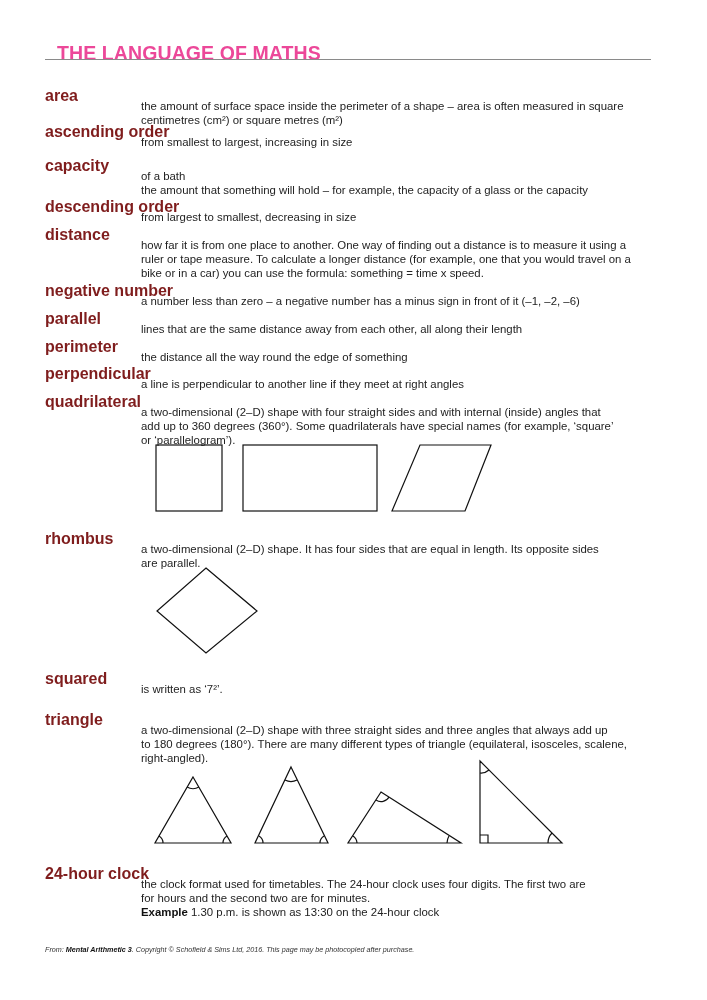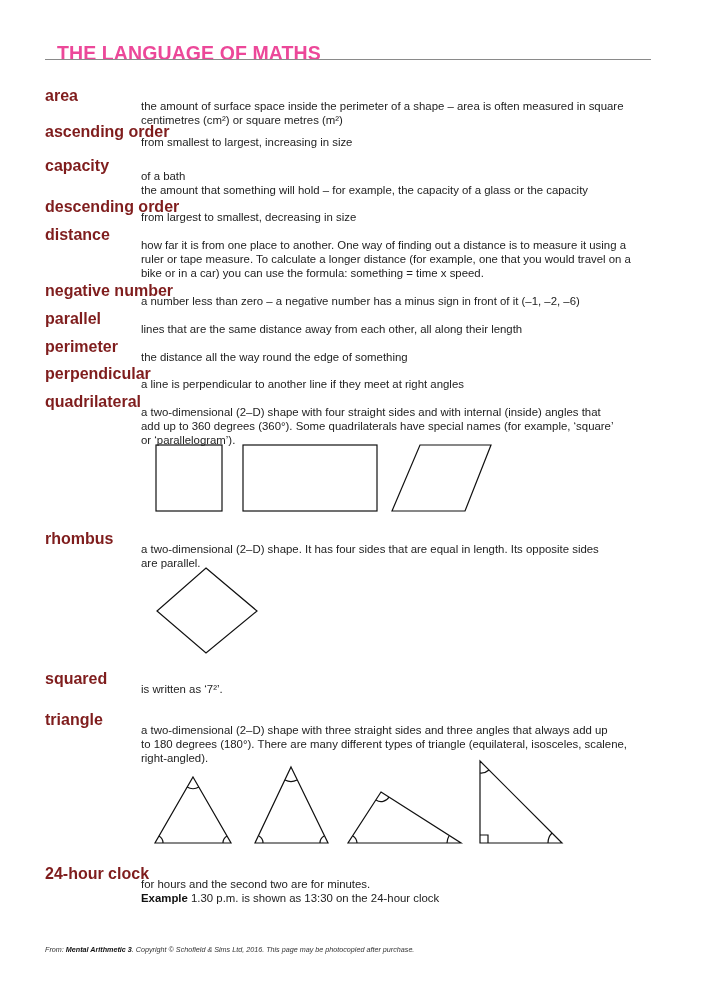--- a/index.html
+++ b/index.html
@@ -123,20 +123,21 @@
   <div class="def">
     <p>a two-dimensional (2–D) shape with three straight sides and three angles that always add up</p>
     <p>to 180 degrees (180°). There are many different types of triangle (equilateral, isosceles, scalene,</p>
     <p>right-angled).</p>
   </div>
 </div>
 
 <div class="entry" style="top:867px;">
   <div class="term">24-hour clock</div>
   <div class="def">
+    <p>the clock format used for timetables. The 24-hour clock uses four digits. The first two are</p>
     <p>for hours and the second two are for minutes.</p>
     <p><b>Example</b><span> 1.30 p.m. is shown as 13:30 on the 24-hour clock</span></p>
   </div>
 </div>
 
 <svg class="shapes" width="707" height="1000" viewBox="0 0 707 1000">
   <rect x="156" y="445" width="66" height="66"></rect>
   <rect x="243" y="445" width="134" height="66"></rect>
   <polygon points="420,445 491,445 465,511 392,511"></polygon>
 

